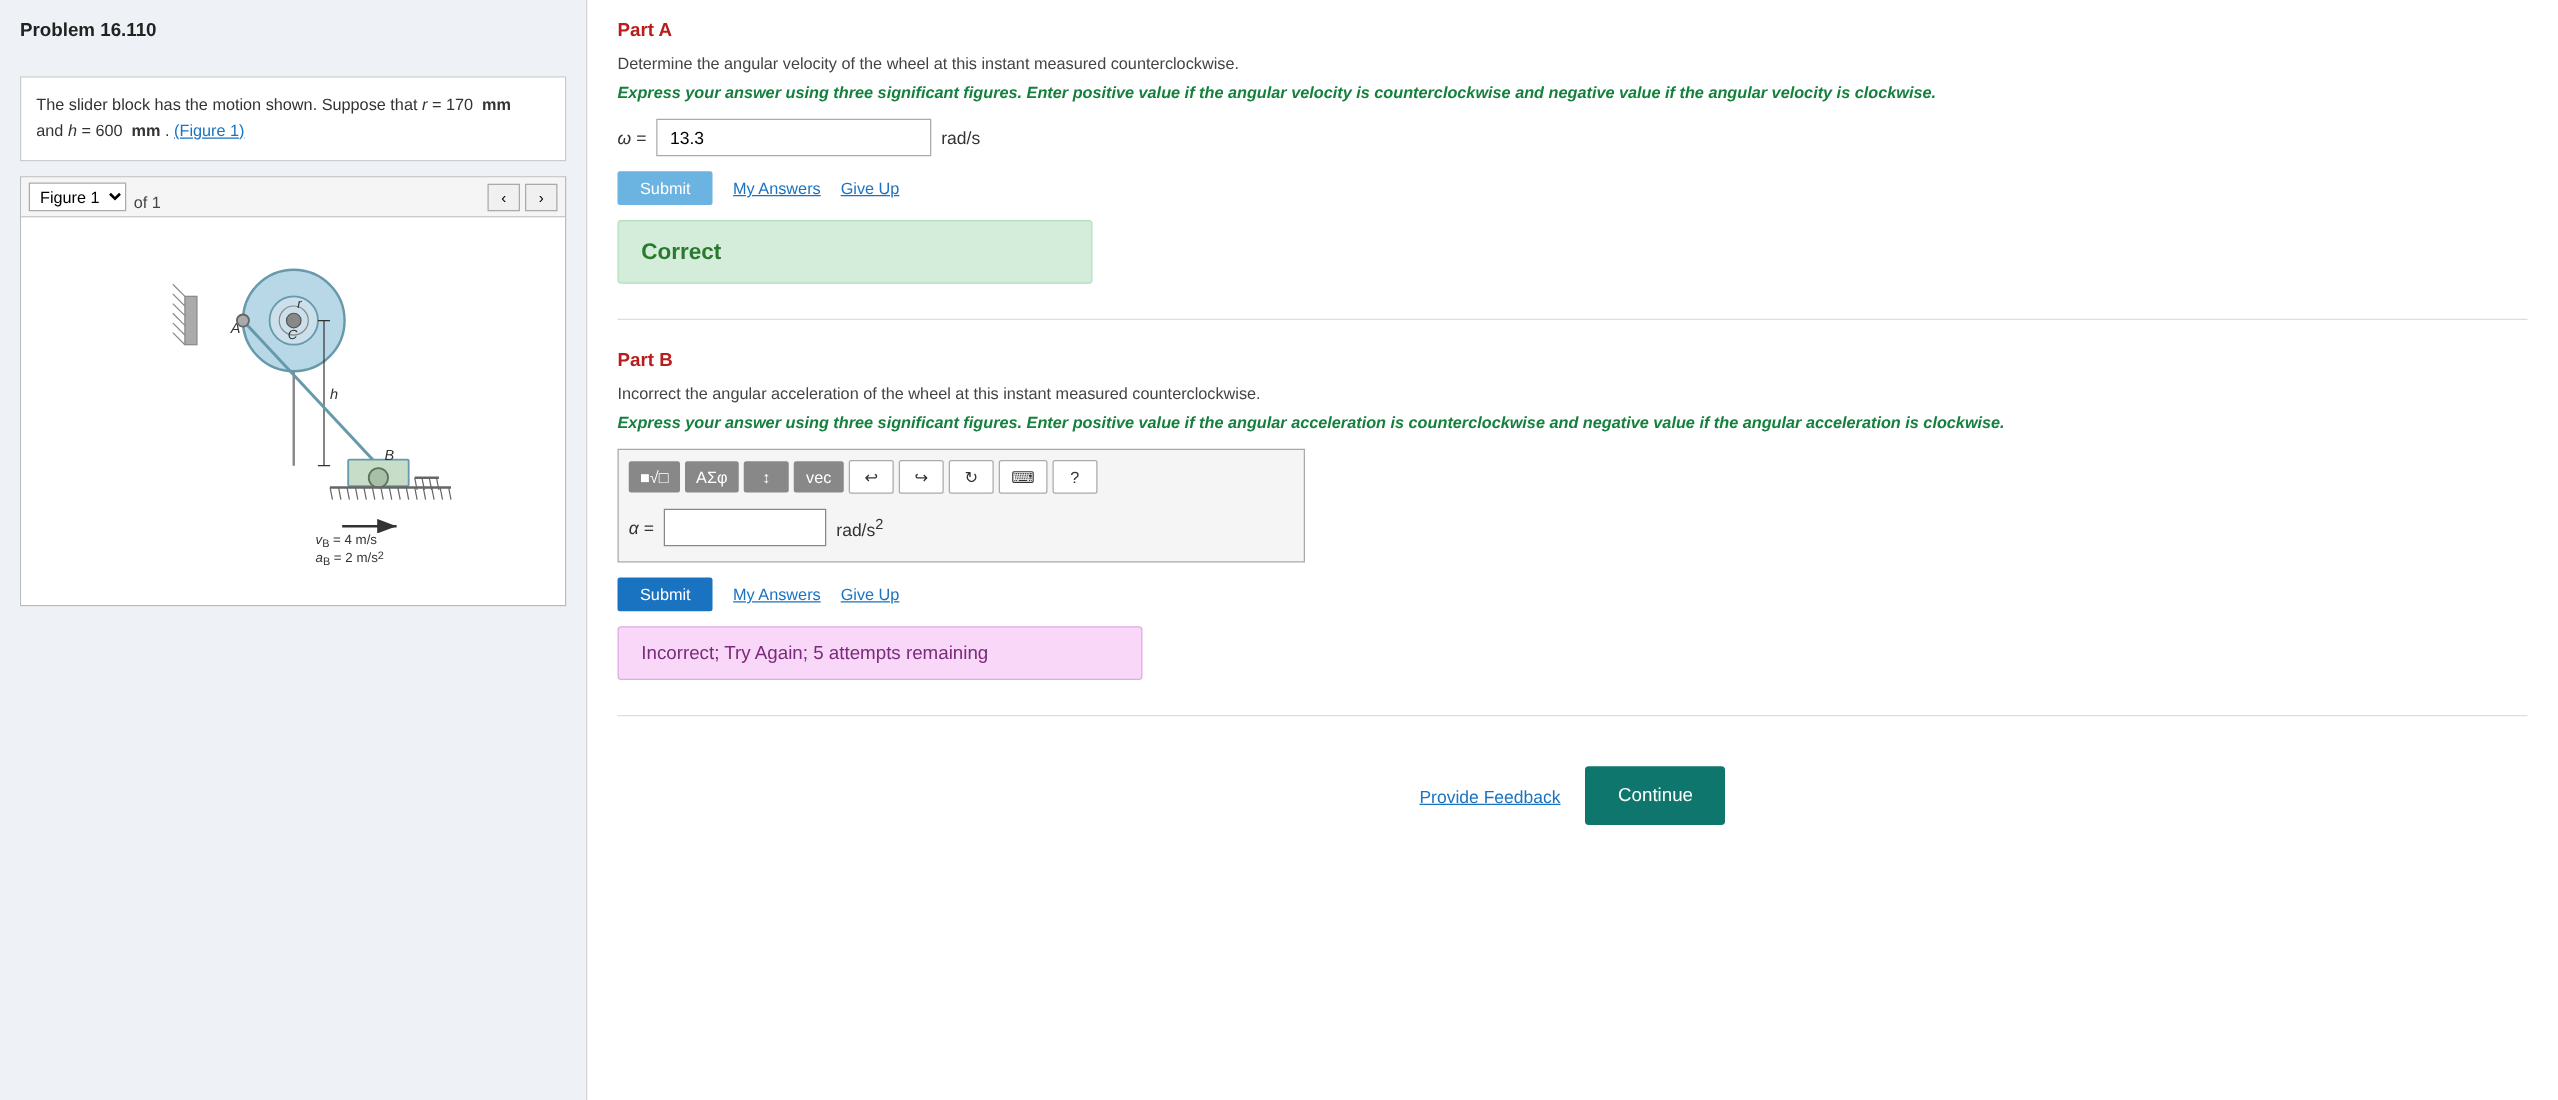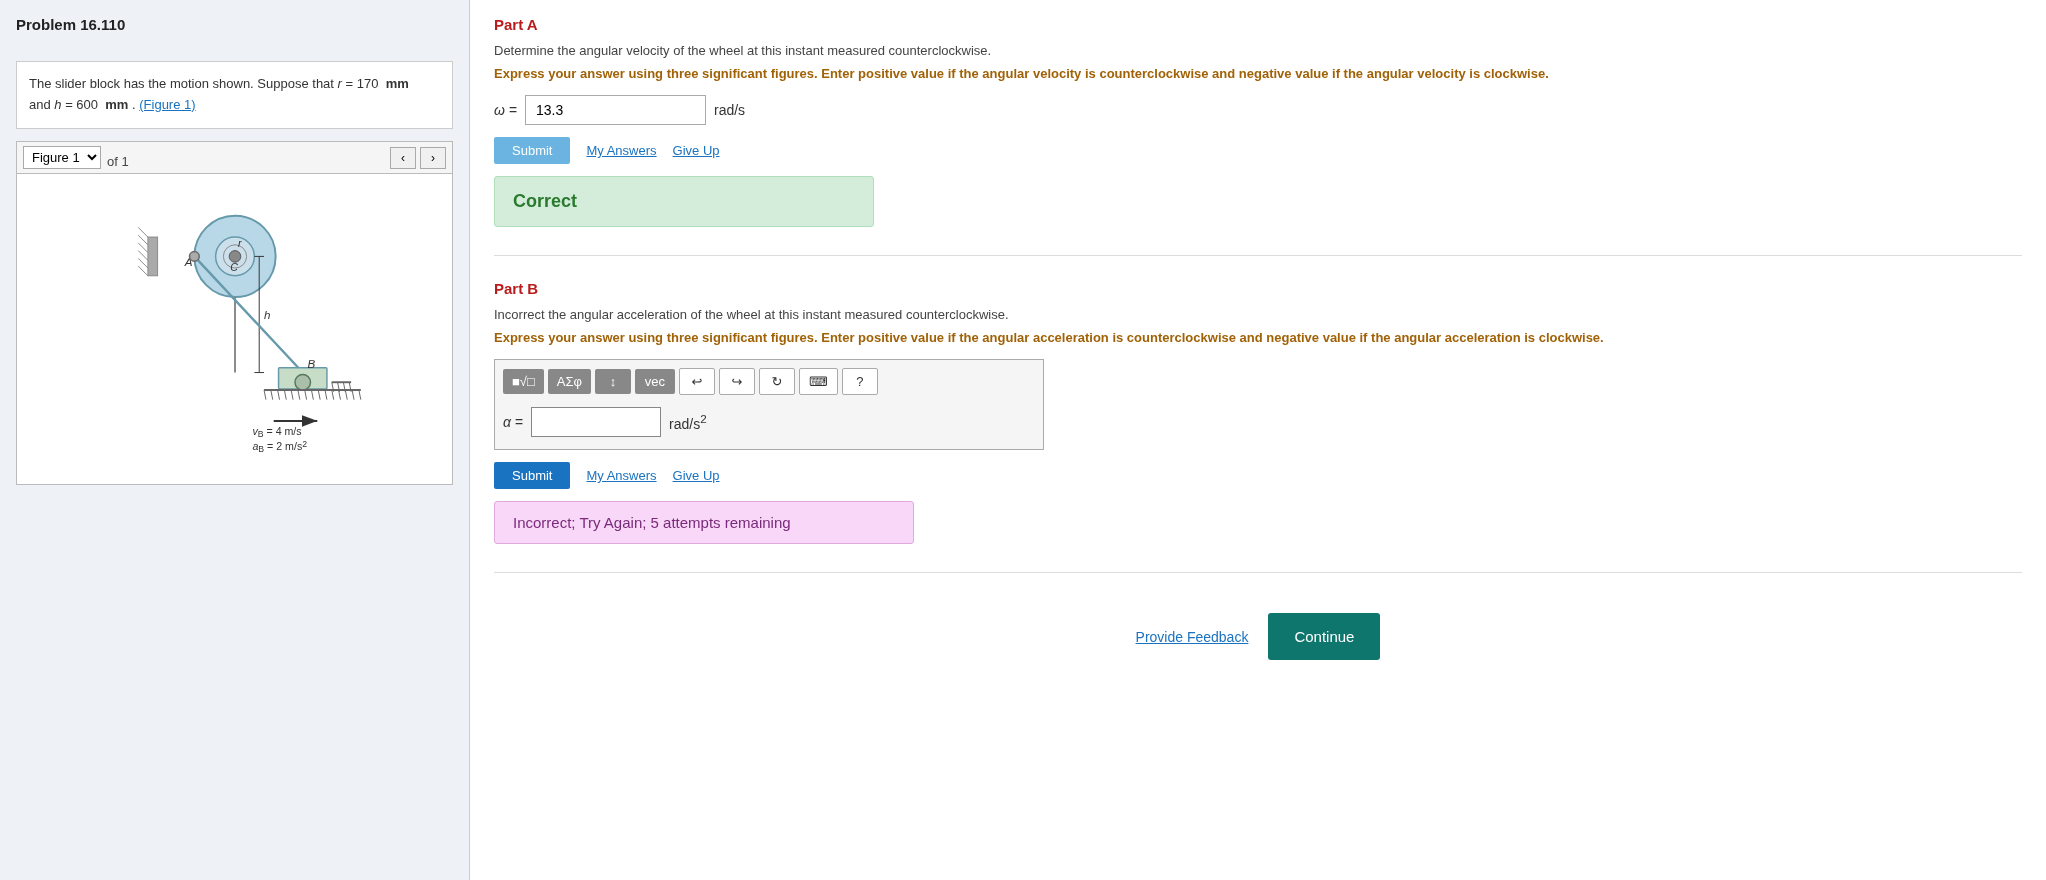--- a/index.html
+++ b/index.html
@@ -101,40 +101,41 @@
       margin-bottom: 10px;
     }
     .part-instruction {
       font-size: 13px;
       color: #444;
       margin-bottom: 8px;
     }
     .part-instruction-bold {
       font-size: 13px;
       font-weight: bold;
-      color: #a16207;
+      color: #15803d;
       margin-bottom: 14px;
+      font-style: italic;
     }
     .answer-row {
       display: flex;
       align-items: center;
       gap: 8px;
       margin-bottom: 12px;
     }
     .omega-label {
       font-size: 14px;
       font-style: italic;
       color: #333;
       white-space: nowrap;
     }
     .answer-input {
       border: 1px solid #aaa;
       padding: 6px 10px;
       font-size: 14px;
-      width: 181px;
+      width: 220px;
       outline: none;
     }
     .unit-label {
       font-size: 14px;
       color: #333;
     }
 
     .action-row {
       display: flex;
       align-items: center;

